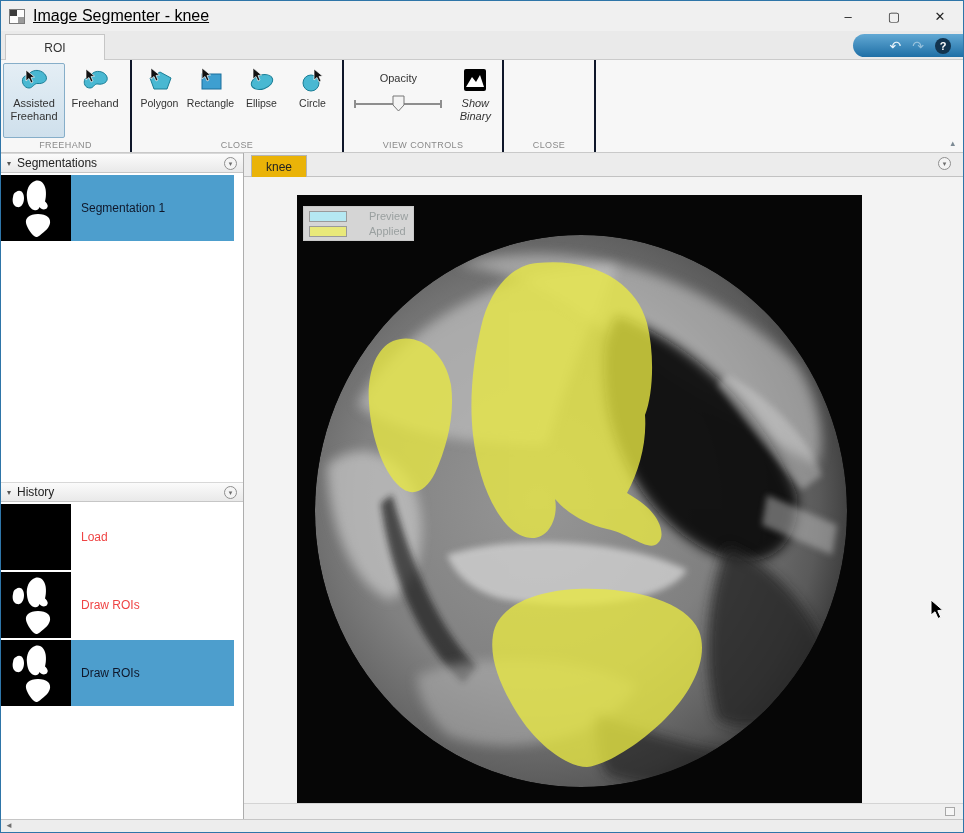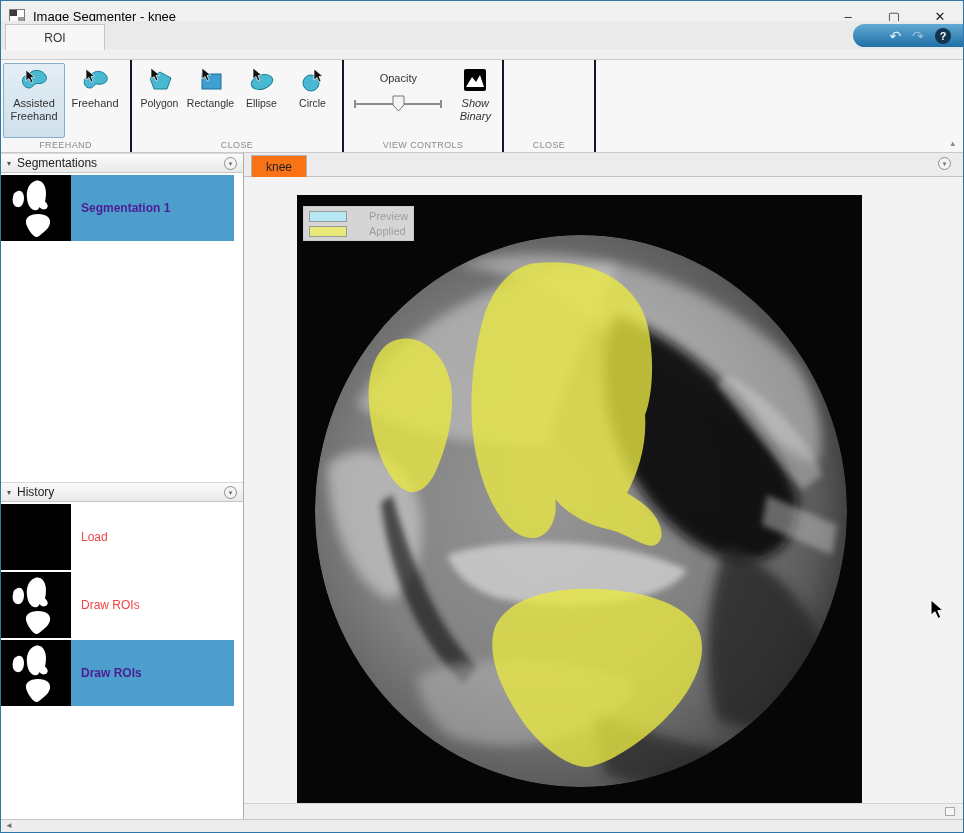--- a/index.html
+++ b/index.html
@@ -2,26 +2,26 @@
 <html><head>
 <meta charset="utf-8">
 <style>
   *{box-sizing:border-box;margin:0;padding:0;}
   html,body{width:964px;height:833px;overflow:hidden;font-family:"Liberation Sans",sans-serif;background:#f0f0f0;}
   .window{position:relative;width:964px;height:833px;background:#f0f0f0;border:1px solid #2e75a8;}
 
   
   .titlebar{position:absolute;left:0;top:0;right:0;height:30px;background:#f0f0f0;display:flex;align-items:center;}
   .app-icon{margin-left:8px;width:16px;height:15px;}
-  .title-text{margin-left:8px;font-size:13px;color:#000;text-decoration:underline;}
+  .title-text{margin-left:8px;font-size:16px;color:#000;text-decoration:underline;}
   .win-controls{margin-left:auto;display:flex;height:100%;}
   .win-btn{width:46px;height:100%;display:flex;align-items:center;justify-content:center;font-size:13px;color:#222;cursor:default;}
 
   
-  .tabstrip{position:absolute;left:0;top:20px;right:0;height:28px;background:#eaeaea;}
+  .tabstrip{position:absolute;left:0;top:30px;right:0;height:28px;background:#eaeaea;}
   .roi-tab{position:absolute;left:4px;top:3px;width:100px;height:26px;background:#f7f7f7;border:1px solid #c6c6c6;border-bottom:none;display:flex;align-items:center;justify-content:center;font-size:12px;color:#333;z-index:3;}
   .qat{position:absolute;right:0;top:3px;width:110px;height:23px;border-radius:12px 0 0 12px;background:linear-gradient(#62a9d4,#1f6fa6);display:flex;align-items:center;justify-content:flex-end;gap:11px;padding-right:12px;}
   .qat .undo{font-size:14px;color:#eef6fc;line-height:1;}
   .qat .redo{font-size:14px;color:rgba(235,245,252,.5);line-height:1;}
   .qat .help{width:16px;height:16px;border-radius:50%;background:#12344f;color:#fff;font-size:11px;font-weight:bold;display:flex;align-items:center;justify-content:center;}
 
   
   .ribbon{position:absolute;left:0;top:58px;right:0;height:94px;background:#f7f7f7;border-top:1px solid #cbcbcb;border-bottom:1px solid #c9c9c9;display:flex;}
   .group{position:relative;height:100%;border-right:2px solid #0f172a;padding:3px 2px 14px;}
   .group-label{position:absolute;bottom:2px;left:0;right:0;text-align:center;font-size:9px;color:#8a8a8a;letter-spacing:.4px;}
@@ -40,26 +40,26 @@
   
   .left-panel{position:absolute;left:0;top:152px;width:243px;bottom:13px;background:#fff;border-right:1px solid #adadad;}
   .panel-header{position:absolute;left:0;right:0;height:20px;background:linear-gradient(#fbfbfb,#e9e9e9);border-top:1px solid #d8d8d8;border-bottom:1px solid #c6c6c6;display:flex;align-items:center;padding:0 6px;}
   .panel-header .arrow{font-size:8px;color:#555;margin-right:6px;}
   .panel-header .ptitle{font-size:12px;color:#222;}
   .panel-header .spacer{flex:1;}
   .circ-icon{width:13px;height:13px;border:1px solid #8f8f8f;border-radius:50%;background:#f4f4f4;display:flex;align-items:center;justify-content:center;font-size:7px;color:#6d6d6d;line-height:1;}
   .list-item{position:absolute;left:0;width:233px;height:66px;display:flex;background:#fff;}
   .list-item .thumb{width:70px;height:100%;background:#000;flex:none;}
   .list-item .label-area{flex:1;display:flex;align-items:center;padding-left:10px;font-size:12px;color:#ef4444;}
-  .list-item.selected .label-area{background:#4d9ecd;color:#4c1d95;font-weight:bold;}
+  .list-item.selected .label-area{background:#4d9ecd;color:#0f172a;font-weight:normal;}
 
   
   .main{position:absolute;left:243px;top:152px;right:0;bottom:13px;background:#f3f3f3;}
   .doc-tabbar{position:absolute;left:0;top:0;right:0;height:24px;background:#ececec;border-bottom:1px solid #c2c2c2;}
-  .doc-tab{position:absolute;left:7px;top:2px;width:56px;height:22px;background:#f97316;border:1px solid #b5b5b5;border-bottom:none;display:flex;align-items:center;justify-content:center;font-size:12px;color:#222;}
+  .doc-tab{position:absolute;left:7px;top:2px;width:56px;height:22px;background:#eab308;border:1px solid #b5b5b5;border-bottom:none;display:flex;align-items:center;justify-content:center;font-size:12px;color:#222;}
   .doc-tabbar .circ-icon{position:absolute;right:12px;top:4px;}
   .canvas{position:absolute;left:0;top:24px;right:0;bottom:16px;background:#f3f3f3;overflow:hidden;}
   .mri-wrap{position:absolute;left:53px;top:18px;width:565px;height:609px;}
   .legend{position:absolute;left:59px;top:29px;background:rgba(250,250,250,.85);border:1px solid #c9c9c9;padding:3px 5px;display:flex;flex-direction:column;gap:3px;z-index:5;}
   .legend .row{display:flex;align-items:center;gap:22px;}
   .legend .swatch{width:38px;height:11px;border:1px solid #9a9a9a;}
   .legend .sw-preview{background:#b5e8f2;}
   .legend .sw-applied{background:#e9e97a;}
   .legend .ltext{font-size:11px;color:#9aa0a0;}
   .hscroll{position:absolute;left:0;right:0;bottom:0;height:16px;background:#efefef;border-top:1px solid #d4d4d4;}

